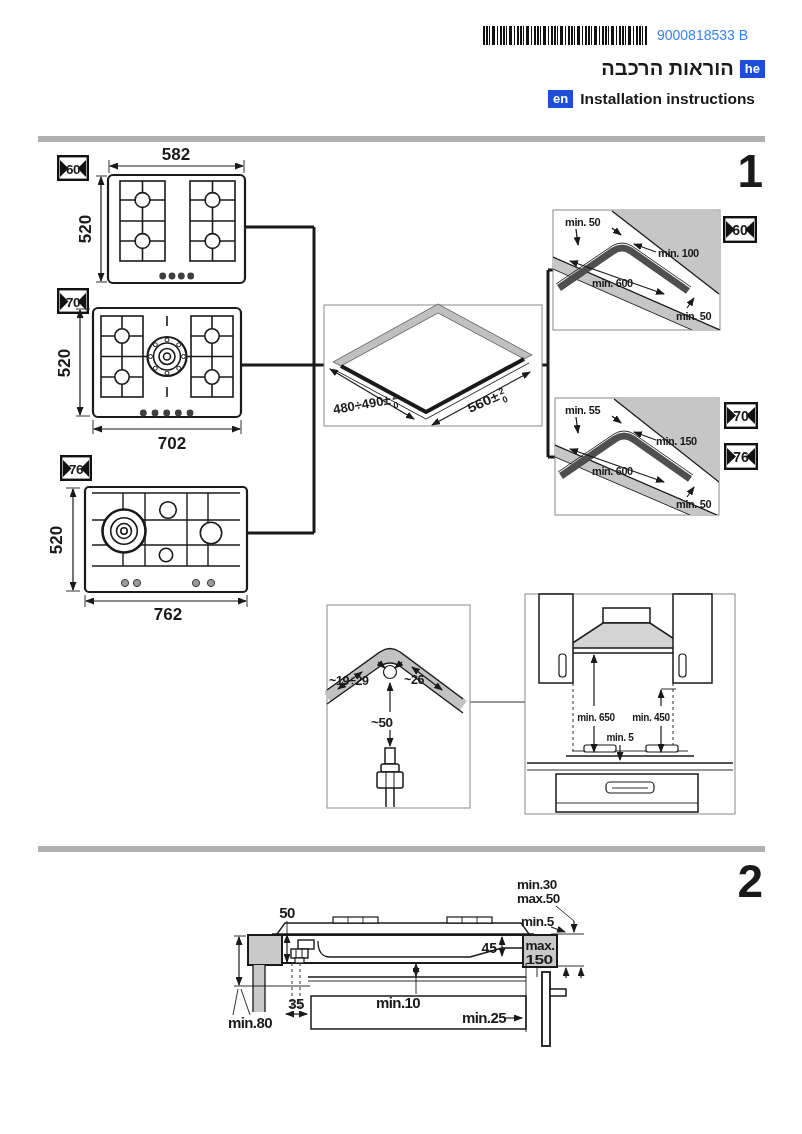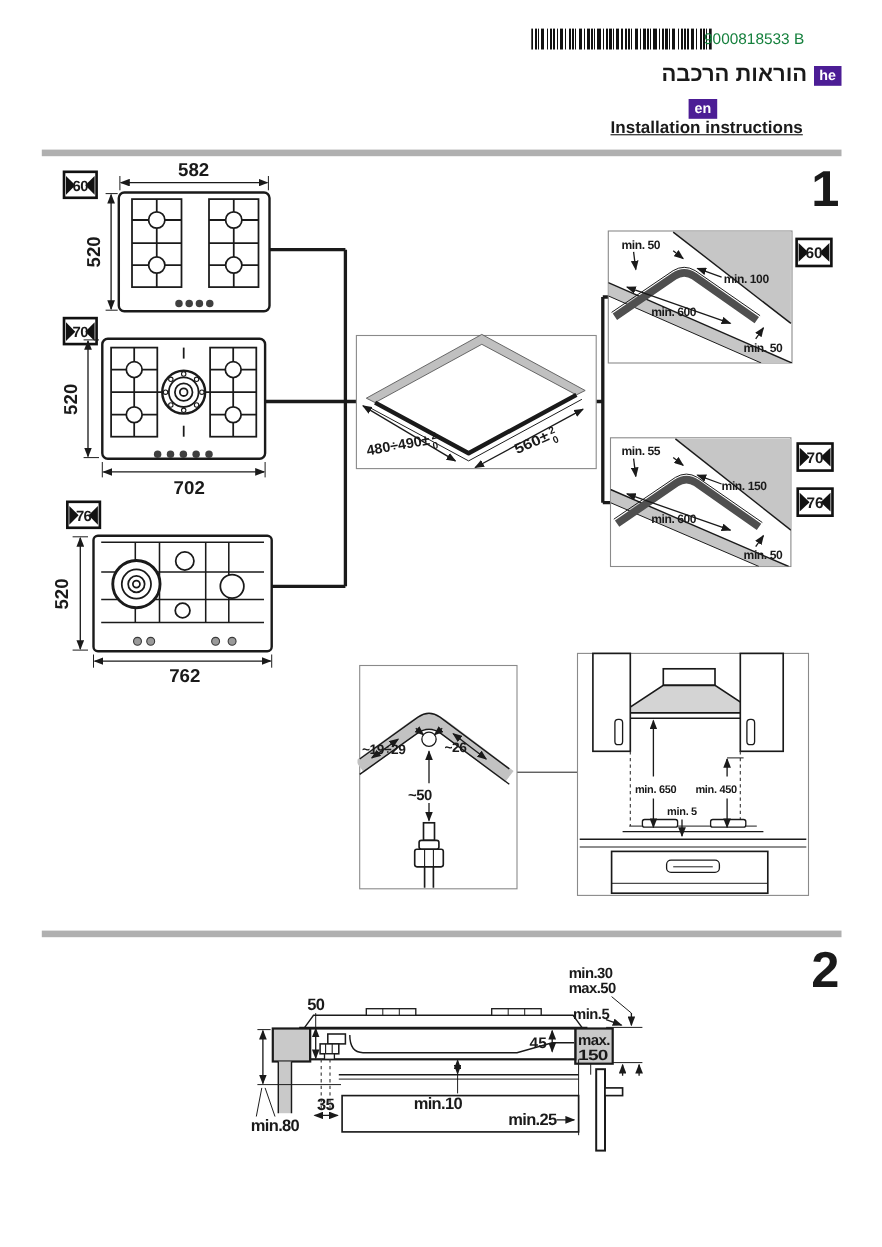--- a/index.html
+++ b/index.html
@@ -4,24 +4,24 @@
 <style>
   html,body{margin:0;padding:0;}
   body{width:802px;height:1134px;background:#ffffff;position:relative;overflow:hidden;
        font-family:"Liberation Sans",sans-serif;}
   .abs{position:absolute;}
   .divider{position:absolute;left:38px;width:727px;height:6px;background:#b0b0b0;}
   .bignum{position:absolute;width:60px;text-align:right;font-weight:bold;font-size:46px;
           color:#1a1a1a;line-height:1;}
   .barcode{position:absolute;left:483px;top:26px;width:164px;height:19px;
     background:repeating-linear-gradient(90deg,#111 0 2px,#fff 2px 3px,#111 3px 5px,#fff 5px 6px,#111 6px 7px,#fff 7px 9px,#111 9px 12px,#fff 12px 14px,#111 14px 15px,#fff 15px 17px);}
-  .docnum{position:absolute;left:640px;top:27px;width:125px;text-align:left;
-          font-size:14px;color:#15803d;}
+  .docnum{position:absolute;left:640px;top:27px;width:125px;text-align:center;
+          font-size:14px;color:#3b82f6;}
   .langrow{position:absolute;display:flex;align-items:center;color:#1a1a1a;}
-  .langbadge{background:#4c1d95;color:#ffffff;font-size:13px;font-weight:bold;
+  .langbadge{background:#1d4ed8;color:#ffffff;font-size:13px;font-weight:bold;
              padding:1px 5px 2px 5px;line-height:15px;}
   .langtitle{font-weight:bold;}
   svg text{font-family:"Liberation Sans",sans-serif;font-weight:bold;fill:#1a1a1a;}
   .t17{font-size:17px;}
   .t15{font-size:15px;letter-spacing:-0.6px;}
   .t14{font-size:14px;}
   .t135{font-size:13.5px;letter-spacing:-0.5px;}
   .t13{font-size:13px;}
   .t125{font-size:12.5px;letter-spacing:-0.4px;}
   .t11{font-size:11px;letter-spacing:-0.4px;}
@@ -43,23 +43,23 @@
 </head>
 <body>
 
 <div class="barcode"></div>
 <div class="docnum">9000818533 B</div>
 
 <div class="langrow" style="right:37px;top:57px;">
   <span class="langtitle" style="font-size:20px;margin-right:6px;">הוראות הרכבה</span>
   <span class="langbadge">he</span>
 </div>
-<div class="langrow" style="left:548px;top:90px;flex-direction:column;">
+<div class="langrow" style="left:548px;top:90px;">
   <span class="langbadge">en</span>
-  <span class="langtitle" style="font-size:15.5px;margin-left:7px;text-decoration:underline;">Installation instructions</span>
+  <span class="langtitle" style="font-size:15.5px;margin-left:7px;">Installation instructions</span>
 </div>
 
 <div class="divider" style="top:136px;"></div>
 <div class="bignum" style="left:703px;top:148px;">1</div>
 
 <svg class="abs" style="left:0;top:0;" width="802" height="1134" viewBox="0 0 802 1134">
   <defs>
     <marker id="ah" markerWidth="9" markerHeight="7" refX="8" refY="3.5" orient="auto-start-reverse" markerUnits="userSpaceOnUse">
       <path d="M0,0 L9,3.5 L0,7 Z" fill="#1a1a1a"></path>
     </marker>

